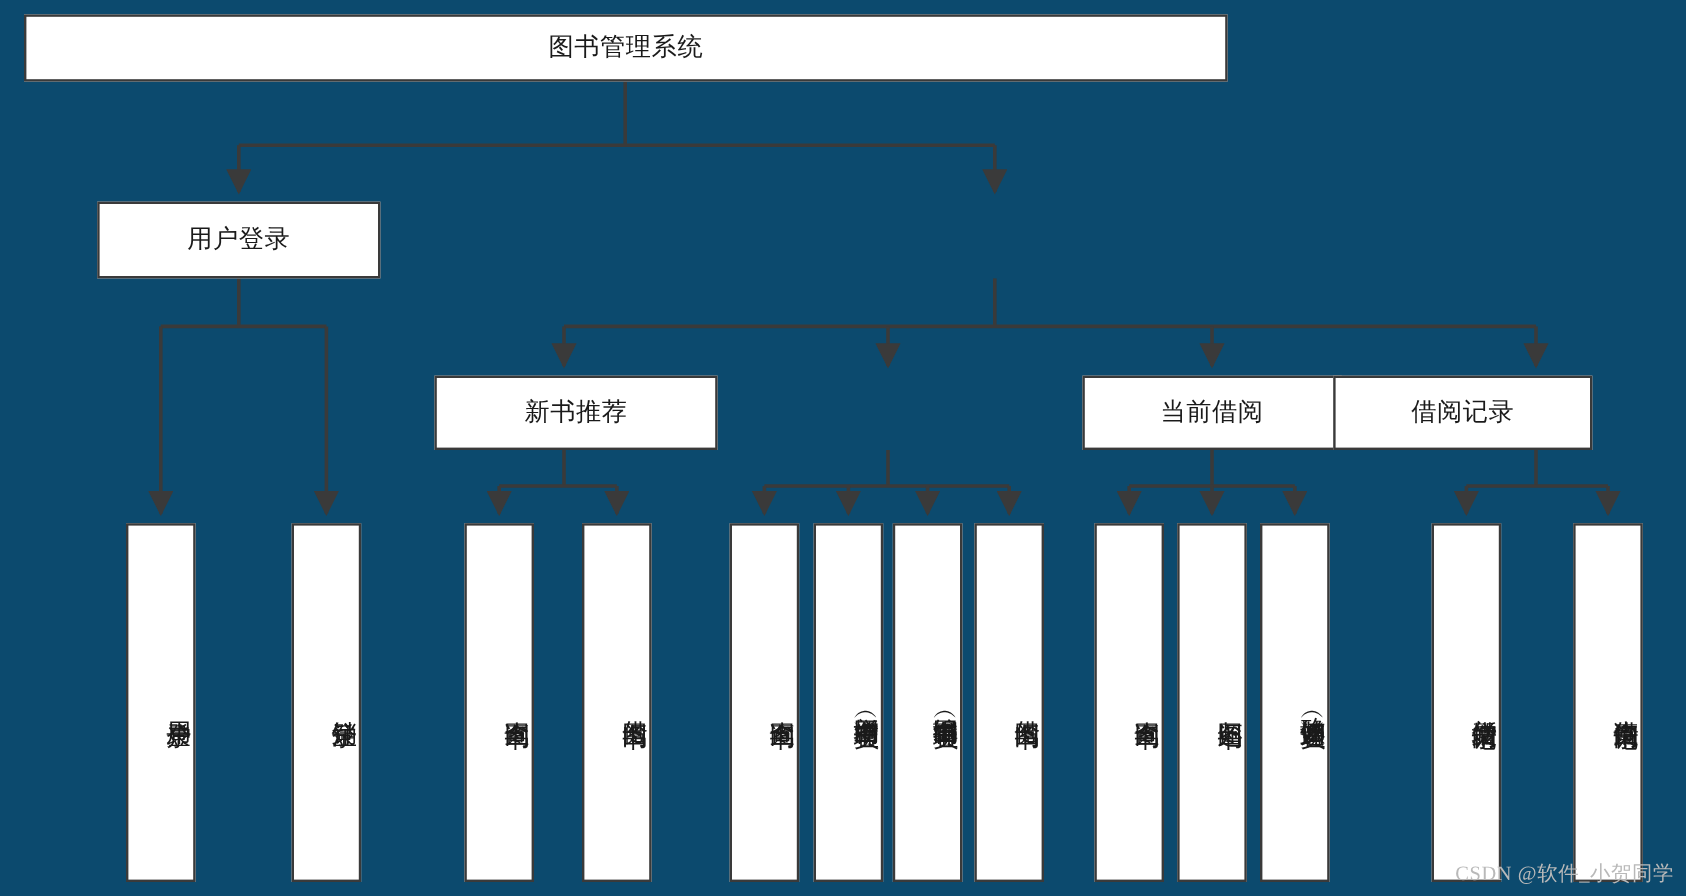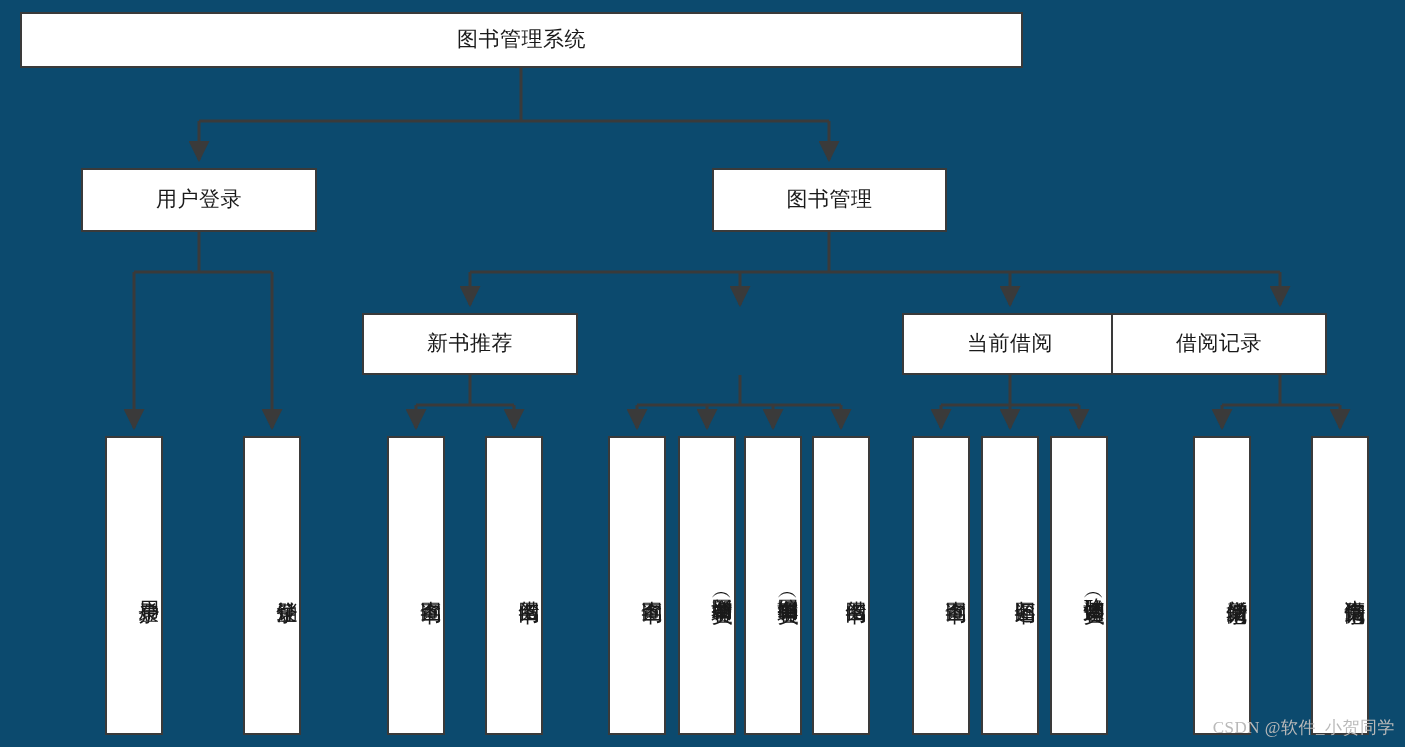--- a/index.html
+++ b/index.html
@@ -120,25 +120,22 @@
     </g>
   </svg>
 
   <div class="node horiz" style="left:20px; top:12px; width:1003px; height:56px;">
     <span>图书管理系统</span>
   </div>
 
   <div class="node horiz" style="left:81px; top:168px; width:236px; height:64px;">
     <span>用户登录</span>
   </div>
-  <div class="node horiz" style="left:712px; top:168px; width:235px; height:64px;">
-    <span>图书管理</span>
-  </div>
 
-  <div class="node horiz" style="left:362px; top:313px; width:216px; height:62px;">
+  <div class="node horiz" style="left:362px; top:313px; width:236px; height:62px;">
     <span>新书推荐</span>
   </div>
   <div class="node horiz" style="left:902px; top:313px; width:216px; height:62px;">
     <span>当前借阅</span>
   </div>
   <div class="node horiz" style="left:1111px; top:313px; width:216px; height:62px;">
     <span>借阅记录</span>
   </div>
 
   <div class="node vert" style="left:105px; top:436px; width:58px; height:299px;">

